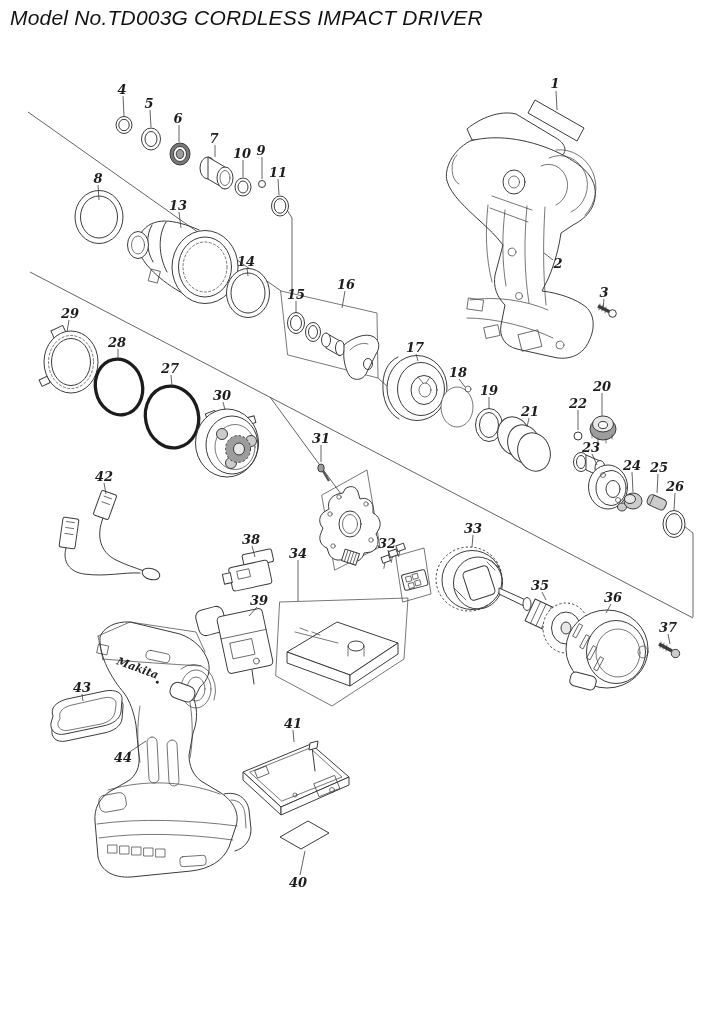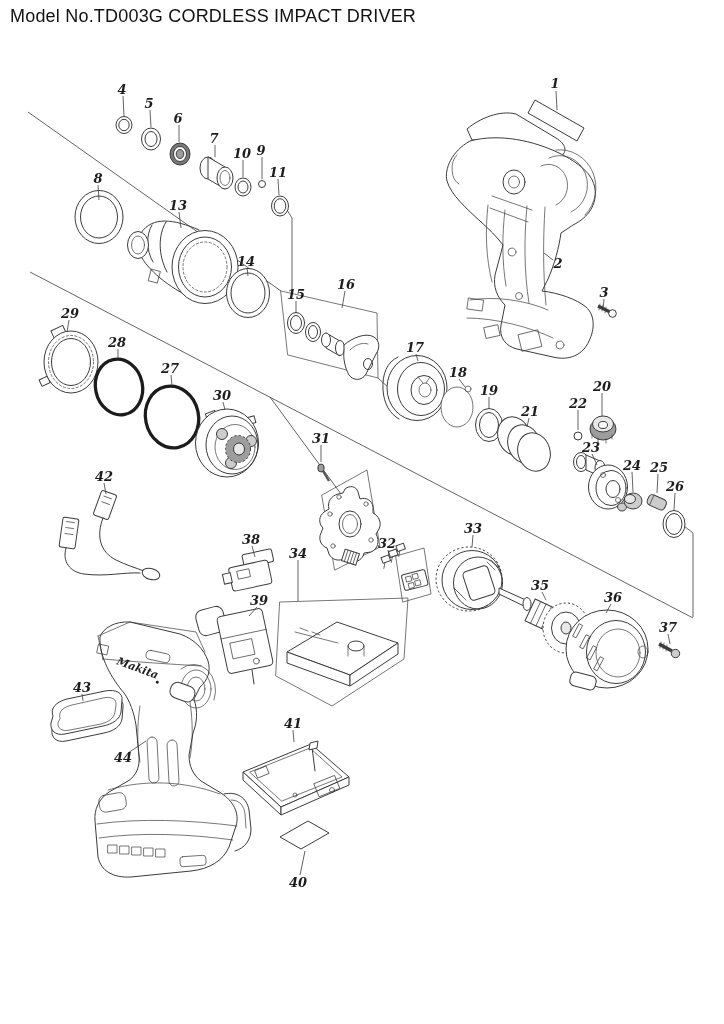--- a/index.html
+++ b/index.html
@@ -1,17 +1,17 @@
 <!DOCTYPE html>
 <html><head>
 <meta charset="utf-8">
 <style>
   html,body{margin:0;padding:0;background:#fff;}
   body{width:724px;height:1024px;position:relative;font-family:"Liberation Sans",sans-serif;}
-  .title{position:absolute;left:10px;top:6px;font-size:18px;color:#121212;letter-spacing:.2px;}
+  .title{position:absolute;left:10px;top:6px;font-size:21px;color:#121212;letter-spacing:.2px;font-style:italic;}
   svg{position:absolute;left:0;top:0;}
   .s{stroke:#3c3c3c;stroke-width:1;fill:none;stroke-linecap:round;stroke-linejoin:round;}
   .w{stroke:#3c3c3c;stroke-width:1;fill:#ffffff;stroke-linejoin:round;}
   .thin{stroke-width:.7;}
   .g1{fill:#cccccc;}.g2{fill:#9d9d9d;}.g3{fill:#787878;}.g4{fill:#e8e8e8;}
   .blk{stroke:#1c1c1c;stroke-width:3.3;fill:none;}
   .dash{stroke-dasharray:2.2 2.2;}
   .leader{stroke:#3c3c3c;stroke-width:.8;fill:none;}
   .plabel{font-family:"DejaVu Serif",serif;font-style:italic;font-weight:600;font-size:13px;fill:#1d1d1d;text-anchor:middle;}
   .logo{font-family:"DejaVu Serif",serif;font-style:italic;font-weight:bold;font-size:11px;fill:#222;}

